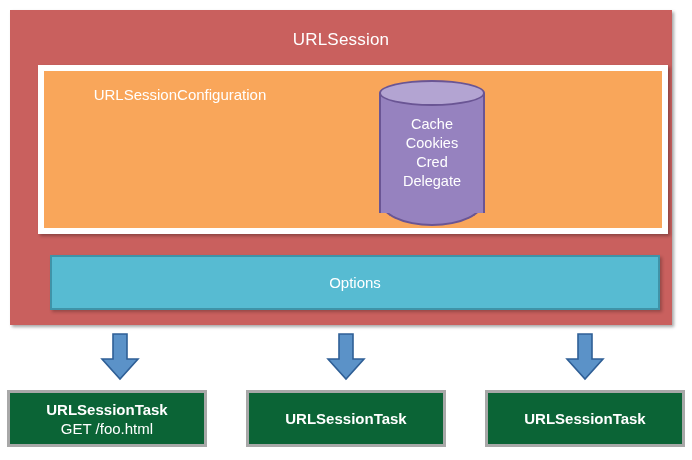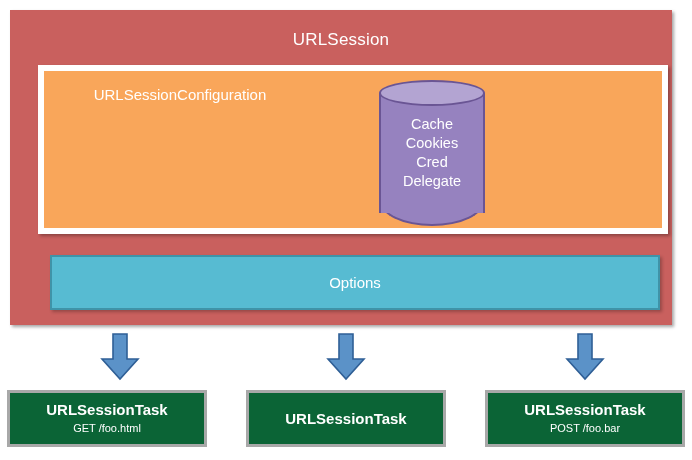--- a/index.html
+++ b/index.html
@@ -171,21 +171,21 @@
     justify-content: center;
     color: #ffffff;
     top: 390px;
   }
   .task-title {
     font-size: 15px;
     font-weight: bold;
     line-height: 19px;
   }
   .task-sub {
-    font-size: 11px;
+    font-size: 15px;
     line-height: 19px;
   }
   #task-1 { left: 7px; }
   #task-2 { left: 246px; }
   #task-3 { left: 485px; }
 </style>
 </head>
 <body>
 
 <div id="stage">
@@ -233,16 +233,15 @@
 
   <div class="task-box" id="task-1">
     <span class="task-title">URLSessionTask</span>
     <span class="task-sub">GET /foo.html</span>
   </div>
   <div class="task-box" id="task-2">
     <span class="task-title">URLSessionTask</span>
   </div>
   <div class="task-box" id="task-3">
     <span class="task-title">URLSessionTask</span>
-    <span class="task-sub">POST /foo.bar</span>
   </div>
 
 </div>
 
 </body></html>

